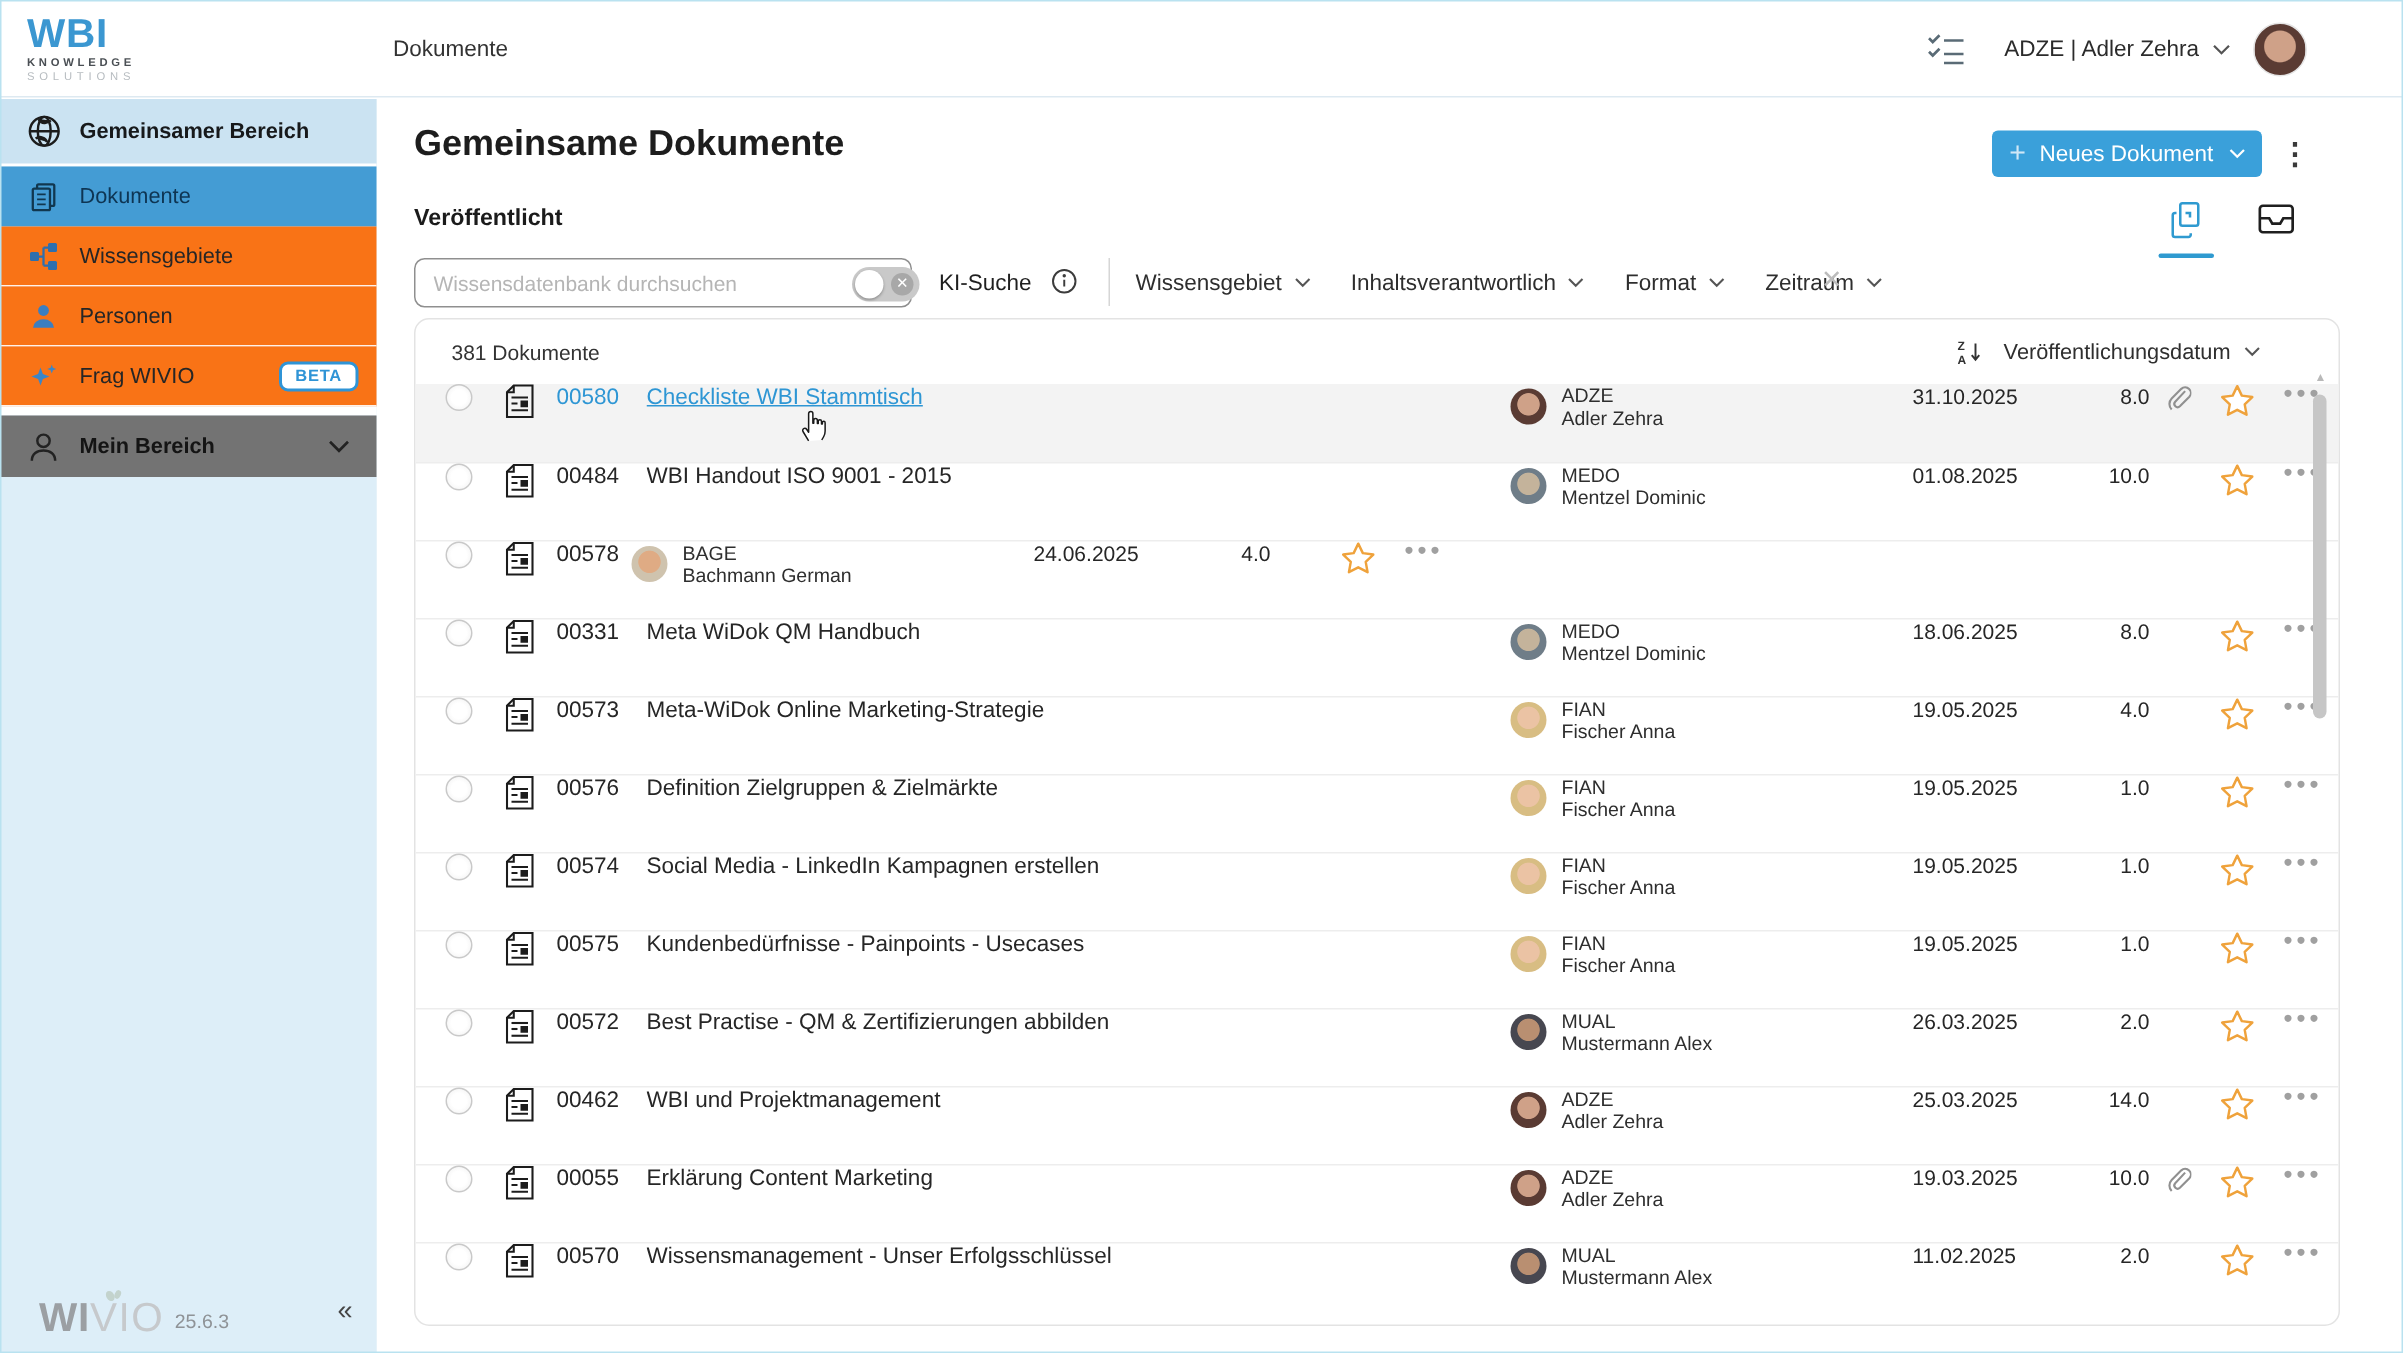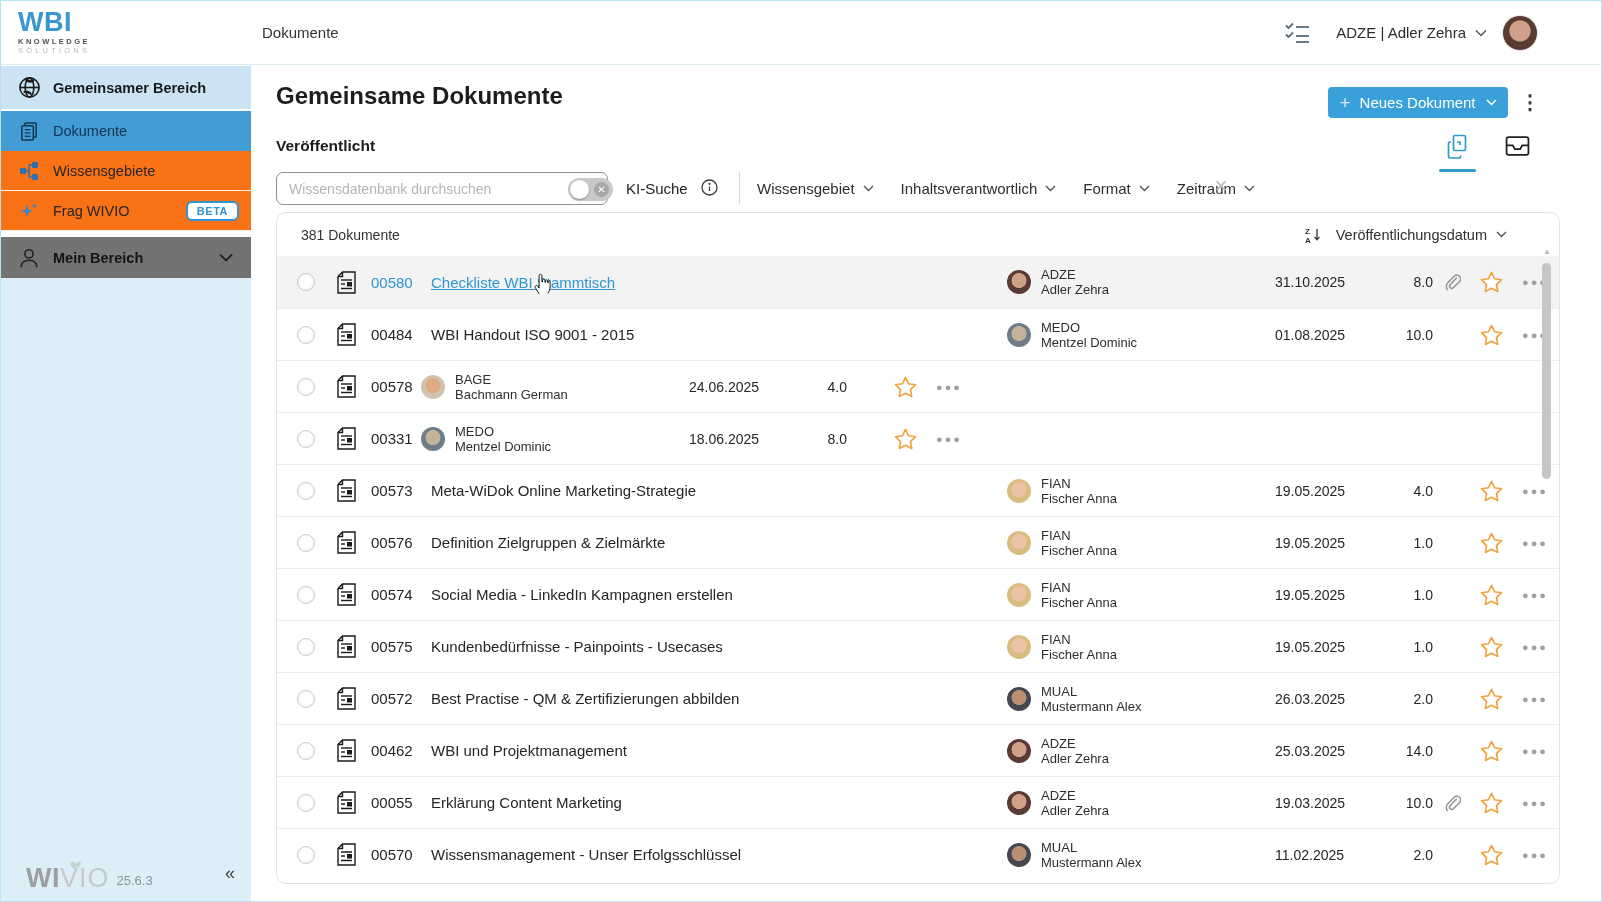--- a/index.html
+++ b/index.html
@@ -69,21 +69,21 @@
 
   
   .list { position:absolute; left:24px; top:146px; width:1284px; height:672px; border:1px solid #e3e3e3; border-radius:10px; background:#fff; overflow:hidden; }
   .list-header { height:43px; display:flex; align-items:center; padding:0 52px 0 24px; }
   .lh-count { font-size:14px; color:#333; }
   .lh-right { margin-left:auto; display:flex; align-items:center; cursor:pointer; }
   .lh-sort { display:flex; margin-right:14px; }
   .lh-label { font-size:14.5px; color:#2f2f2f; }
   .lh-chev { margin-left:9px; display:flex; }
   .rows {}
-  .row { height:52px; display:flex; align-items:center; position:relative; }
+  .row { height:52px; display:flex; align-items:flex-start; position:relative; }
   .row + .row { border-top:1px solid #ededed; }
   .row.hover { background:#f3f3f3; }
   .radio { width:18px; height:18px; border:1px solid #c9c9c9; border-radius:50%; margin-left:20px; background:radial-gradient(circle,#ffffff 45%,#efefef 100%); flex-shrink:0; cursor:pointer; }
   .dicon { margin-left:22px; width:20px; display:flex; flex-shrink:0; }
   .rid { margin-left:14px; width:50px; font-size:15px; color:#262626; flex-shrink:0; }
   .rtitle { margin-left:10px; flex:1; font-size:15px; color:#262626; white-space:nowrap; overflow:hidden; cursor:pointer; }
   .row.hover .rid, .row.hover .rtitle { color:#2e96d4; }
   .row.hover .rtitle { text-decoration:underline; }
   .owner { width:268px; display:flex; align-items:center; flex-shrink:0; }
   .avatar { width:24px; height:24px; border-radius:50%; flex-shrink:0; }
@@ -165,20 +165,29 @@
       <svg width="20" height="20" viewBox="0 0 20 20" fill="#2d6fae">
         <rect x="1" y="7" width="6" height="6" rx="1"></rect>
         <rect x="13" y="1" width="6" height="6" rx="1"></rect>
         <rect x="13" y="13" width="6" height="6" rx="1"></rect>
         <path d="M7 10 h3 M10 4 v12 M10 4 h3 M10 16 h3" stroke="#2d6fae" stroke-width="1.5" fill="none"></path>
       </svg>
     </span>
     <span>Wissensgebiete</span>
   </div>
 
+  <div class="sb-row sb-item">
+    <span class="sb-icon">
+      <svg width="18" height="18" viewBox="0 0 18 18" fill="#3b7ec0">
+        <circle cx="9" cy="5" r="3.6"></circle>
+        <path d="M2 16.5 a7 5.6 0 0 1 14 0 z"></path>
+      </svg>
+    </span>
+    <span>Personen</span>
+    </div>
 
   <div class="sb-row sb-item">
     <span class="sb-icon">
       <svg width="20" height="20" viewBox="0 0 20 20" fill="#3b86c8">
         <path d="M8 4 L9.6 8.4 L14 10 L9.6 11.6 L8 16 L6.4 11.6 L2 10 L6.4 8.4 Z"></path>
         <path d="M15.5 2 L16.3 4.2 L18.5 5 L16.3 5.8 L15.5 8 L14.7 5.8 L12.5 5 L14.7 4.2 Z"></path>
       </svg>
     </span>
     <span>Frag WIVIO</span>
     <span class="sb-badge">BETA</span>
@@ -438,20 +447,21 @@
       <svg width="19" height="23" viewBox="0 0 19 23" fill="none" stroke="#1c1c1c" stroke-width="1.4">
         <path d="M5.5 1 H18 V22 H1 V5.5 Z"></path>
         <path d="M5.5 1 V5.5 H1"></path>
         <line x1="4" y1="9" x2="15" y2="9"></line>
         <line x1="4" y1="13" x2="8" y2="13"></line>
         <rect x="10" y="11" width="5" height="4.5" fill="#1c1c1c" stroke="none"></rect>
         <line x1="4" y1="17.5" x2="15" y2="17.5"></line>
       </svg>
     </span>
     <span class="rid">00331</span>
+    <span class="rtitle">Meta WiDok QM Handbuch</span>
     <span class="owner">
       <span class="avatar" style="background: radial-gradient(circle at 50% 44%, rgb(196, 179, 155) 40%, rgb(111, 125, 136) 43%);"></span>
       <span class="otext">
         <span class="ocode">MEDO</span>
         <span class="oname">Mentzel Dominic</span>
       </span>
     </span>
     <span class="rdate">18.06.2025</span>
     <span class="rver">8.0</span>
     <span class="clip">

